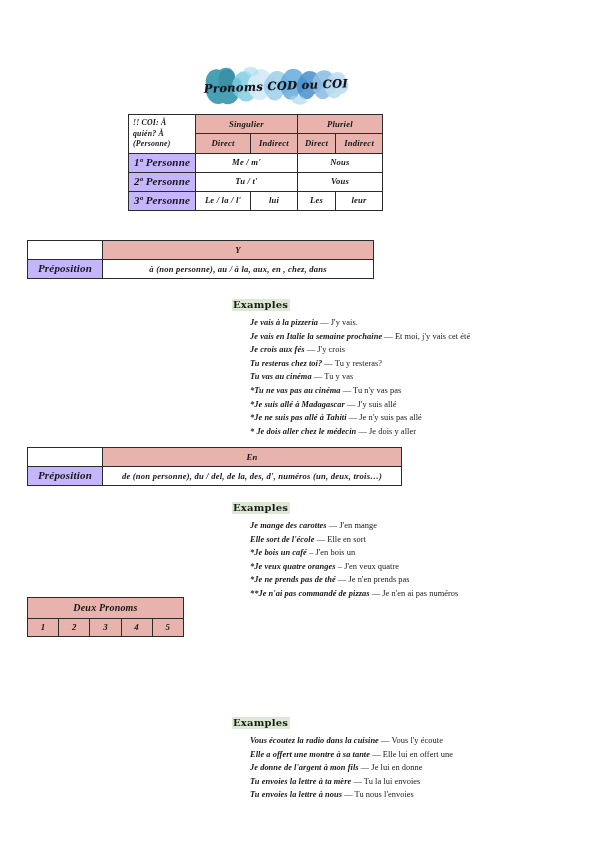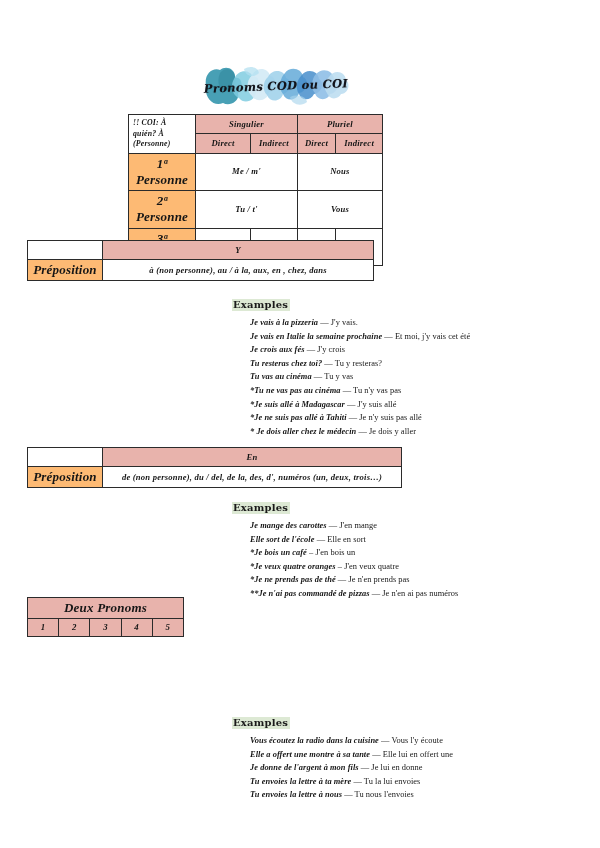--- a/index.html
+++ b/index.html
@@ -59,22 +59,22 @@
     vertical-align: middle;
     padding: 2px 3px;
     font-weight: bold;
     font-style: italic;
     letter-spacing: 0.2px;
     line-height: 1.25;
   }
   td.hdr, th.hdr { background: #e8b3ac; }
   td.plain { background: #ffffff; }
   td.lbl {
-    background: #fdba74;
-    font-size: 13px;
+    background: #c4b5fd;
+    font-size: 11px;
   }
 
   
   #table-pronouns { left: 128px; top: 114px; width: 255px; }
   #table-pronouns td { height: 14px; }
   #table-pronouns td.corner {
     text-align: left;
     font-size: 7.8px;
     line-height: 1.35;
     padding: 3px 4px;
@@ -86,21 +86,21 @@
   #table-y td { height: 14px; }
   #table-y td.key { width: 68px; }
 
   
   #table-en { left: 27px; top: 447px; width: 375px; }
   #table-en td { height: 14px; }
   #table-en td.key { width: 68px; }
 
   
   #table-deux { left: 27px; top: 597px; width: 157px; }
-  #table-deux td.title-cell { height: 16px; font-size: 13px; }
+  #table-deux td.title-cell { height: 16px; font-size: 10px; }
   #table-deux td.num { height: 13px; font-size: 8.8px; }
   #table-deux td.stack {
     height: 70px;
     vertical-align: top;
     padding-top: 6px;
     font-size: 8.4px;
     line-height: 1.45;
   }
 
   

